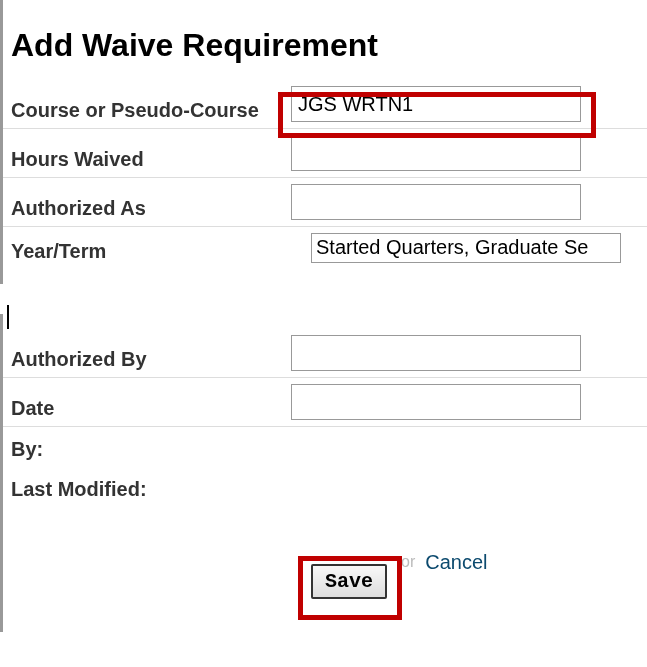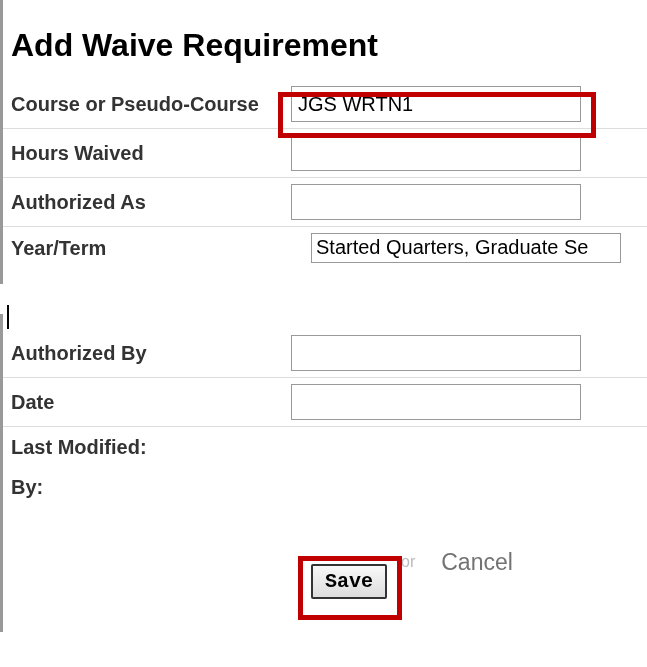--- a/index.html
+++ b/index.html
@@ -15,21 +15,21 @@
       padding: 15px 0;
     }
     .page-title {
       font-size: 32px;
       font-weight: bold;
       padding: 12px 8px 16px 8px;
       color: #000;
     }
     .form-row {
       display: flex;
-      align-items: center;
+      align-items: flex-end;
       border-bottom: 1px solid #ddd;
       padding: 6px 0 6px 8px;
       min-height: 40px;
     }
     .form-row.no-border {
       border-bottom: none;
       gap: 20px;
     }
     .form-label {
       width: 280px;
@@ -94,24 +94,24 @@
       cursor: pointer;
       border-radius: 2px;
       margin-top: 39px;
     }
     .or-text {
       font-size: 16px;
       color: #bbb;
       margin-left: 8px;
     }
     .cancel-link {
-      font-size: 23px;
-      color: #737373;
+      font-size: 20px;
+      color: #0c4a6e;
       cursor: pointer;
-      margin-left: 20px;
+      margin-left: 4px;
     }
     .cursor-mark {
       position: absolute;
       top: 305px;
       left: 7px;
       width: 2px;
       height: 24px;
       background: #000;
     }
   </style>
@@ -150,25 +150,25 @@
     <label class="form-label">Authorized By</label>
     <input class="form-input" type="text" value="" style="">
   </div>
 
   <div class="form-row">
     <label class="form-label">Date</label>
     <input class="form-input" type="text" value="" style="">
   </div>
 
   <div class="form-row no-border">
-    <label class="form-label">Last Modified:</label>
+    <label class="form-label">By:</label>
   </div>
 
   <div class="form-row no-border">
-    <label class="form-label">By:</label>
+    <label class="form-label">Last Modified:</label>
   </div>
 
   <div class="button-row">
     <button class="save-button">Save</button>
     <span class="or-text">or</span>
     <span class="cancel-link">Cancel</span>
   </div>
 </div>
 
 <div class="highlight-box-1"></div>

